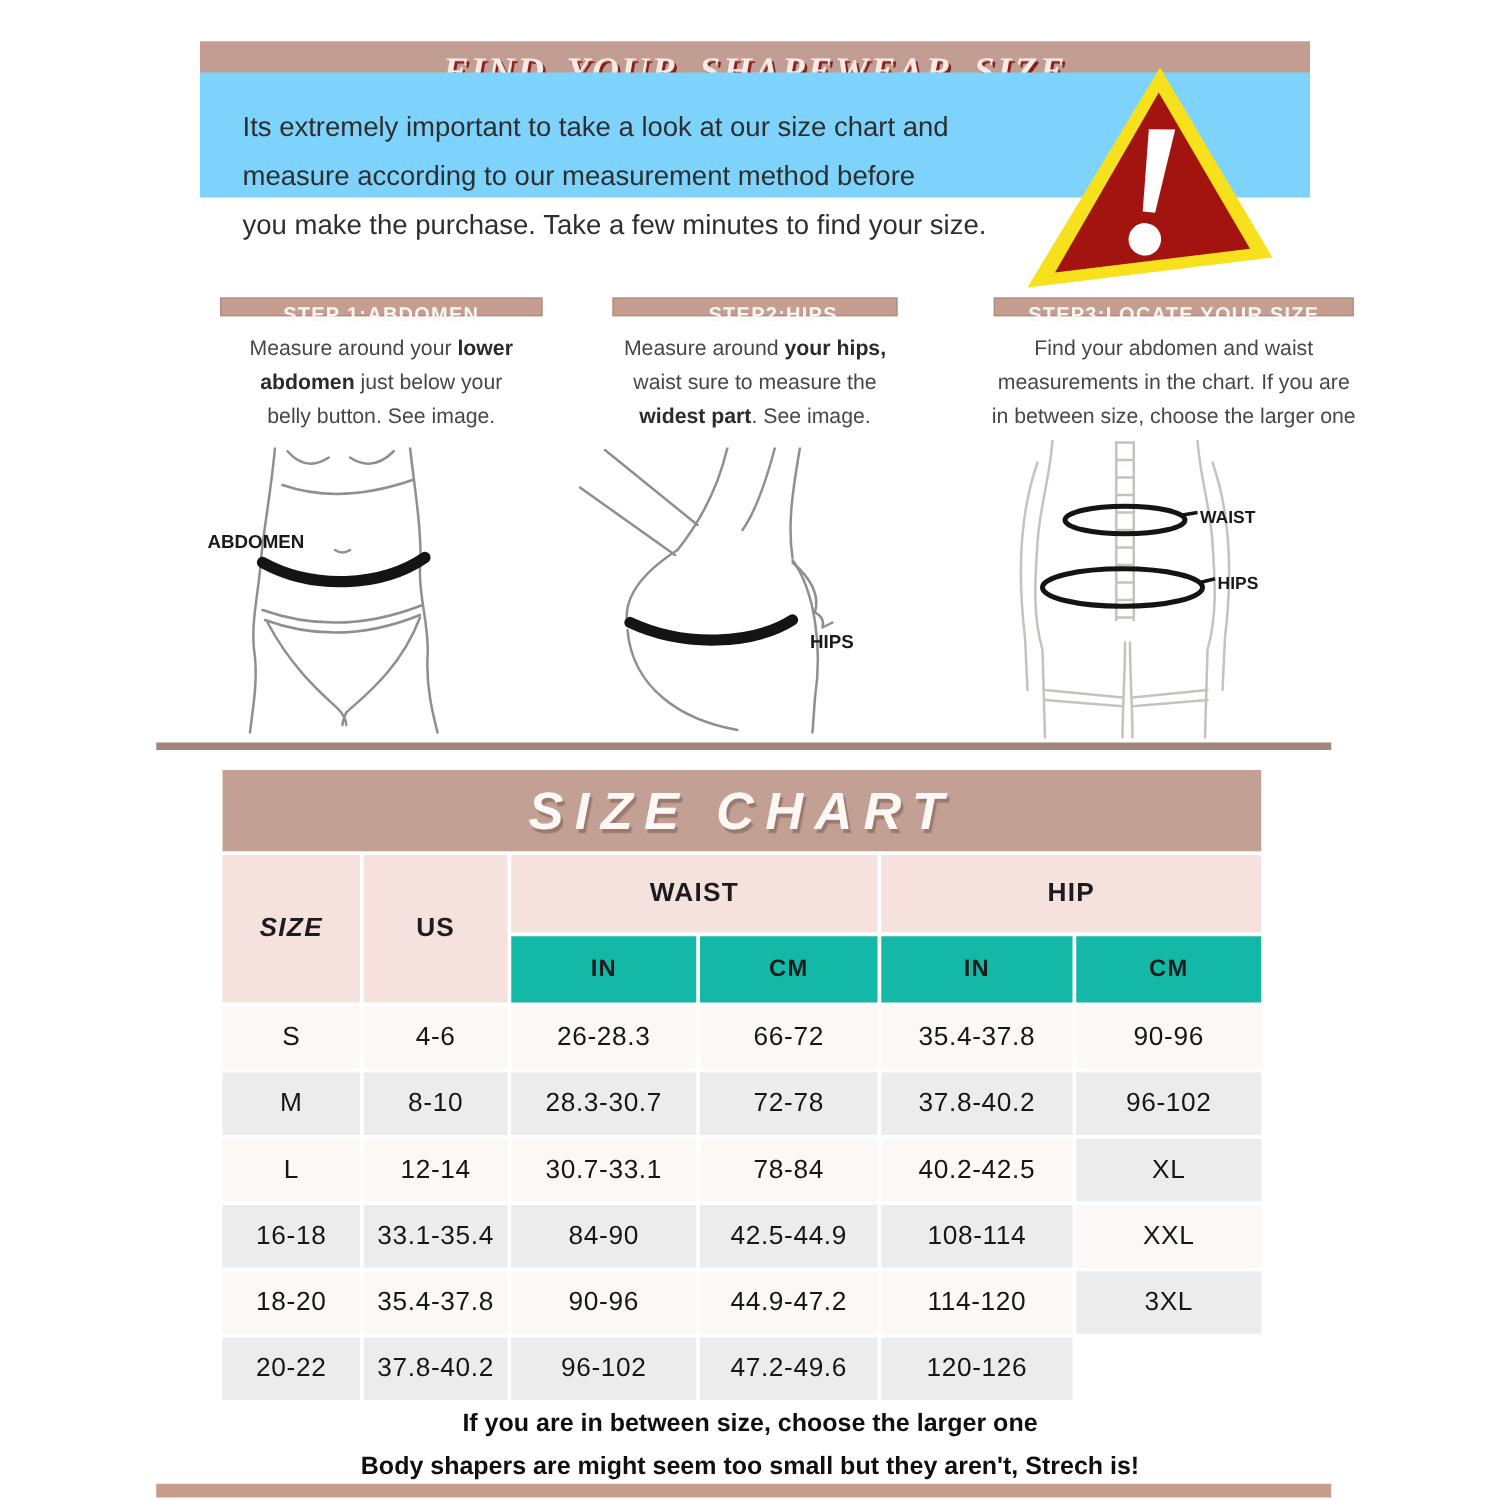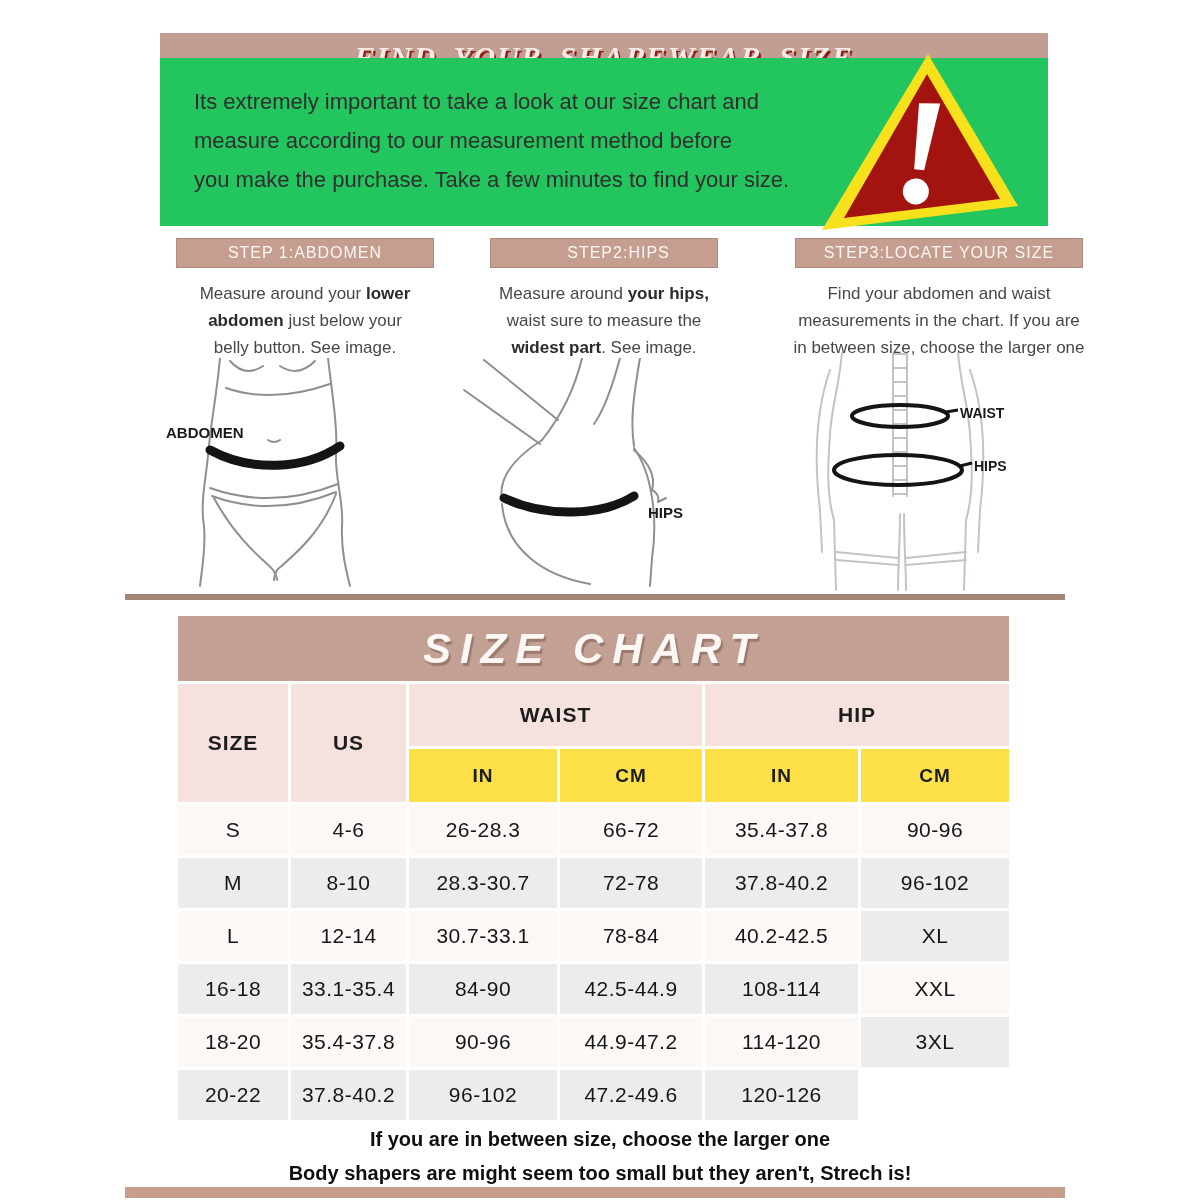--- a/index.html
+++ b/index.html
@@ -7,31 +7,31 @@
         font-family:"Liberation Sans",sans-serif;}
 
   
   .top-bar{position:absolute;left:160px;top:5px;width:888px;height:47px;background:#c19e91;
            display:flex;align-items:center;justify-content:center;margin-top:28px;}
   .top-bar .title{font-family:"Liberation Serif",serif;font-style:italic;font-weight:700;
            font-size:30px;letter-spacing:2px;word-spacing:7px;color:#f7eae6;
            text-shadow:2px 3px 0 #8b2018;}
 
   
-  .notice{position:absolute;left:160px;top:58px;width:888px;height:168px;background:#22c55e;
+  .notice{position:absolute;left:160px;top:58px;width:888px;height:100px;background:#7dd3fc;
           padding:24px 2px 0 34px;box-sizing:border-box;}
   .notice .nline{font-size:22px;line-height:39px;color:#2e2e2e;font-weight:500;}
 
   .warning{position:absolute;left:818px;top:52px;width:205px;height:185px;}
 
   
   .step-col{position:absolute;top:238px;width:292px;text-align:center;}
   .step-col.s1{left:159px;} .step-col.s2{left:458px;} .step-col.s3{left:757px;margin-left:36px;}
-  .step-bar{height:30px;background:#c59e90;border:1px solid #af8b7d;box-sizing:border-box;
-            color:#fdf6f3;font-weight:400;font-size:16px;letter-spacing:1px;line-height:28px;
+  .step-bar{height:15px;background:#c59e90;border:1px solid #af8b7d;box-sizing:border-box;
+            color:#fdf6f3;font-weight:700;font-size:16px;letter-spacing:1px;line-height:28px;
             margin:0 auto;}
   .s1 .step-bar{width:258px;} .s2 .step-bar{width:228px;padding-left:29px;} .s3 .step-bar{width:288px;}
   .step-desc{margin-top:12px;font-size:17px;line-height:27px;color:#474747;}
   .step-desc b{color:#2b2b2b;}
 
   .fig{position:absolute;}
   .fig1{left:160px;top:358px;} .fig2{left:462px;top:358px;} .fig3{left:790px;top:352px;}
   .sketch{stroke:#8f8f8f;stroke-width:2;fill:none;stroke-linecap:round;}
   .sketch-faint{stroke:#c6c2bf;stroke-width:2;fill:none;stroke-linecap:round;}
   .band{stroke:#141414;stroke-width:9;fill:none;stroke-linecap:round;}
@@ -44,22 +44,22 @@
   .sc-bar .sc-title{font-family:Liberation Sans, sans-serif;font-style:italic;font-weight:700;
           font-size:42px;letter-spacing:9px;color:#fdf8f6;text-shadow:2px 3px 1px #9a7labs;
           text-shadow:2px 3px 1px #9a7a6c;}
 
   
   .table{position:absolute;left:178px;top:684px;width:831px;display:grid;
          grid-template-columns:110px 115px 148px 142px 153px 148px;
          grid-template-rows:62px 53px repeat(6,50px);gap:3px;background:#ffffff;}
   .cell{display:flex;align-items:center;justify-content:center;}
   .hcell{background:#f5e1dd;font-weight:700;font-size:21px;color:#1c1c1c;letter-spacing:1px;}
-  .hsub{background:#fde047;font-size:19px;}
-  .h-size{grid-column:1;grid-row:1/3;} .h-us{grid-column:2;grid-row:1/3;}
+  .hsub{background:#14b8a6;font-size:19px;}
+  .h-size{grid-column:1;grid-row:1/3;font-style:italic;} .h-us{grid-column:2;grid-row:1/3;}
   .h-waist{grid-column:3/5;grid-row:1;} .h-hip{grid-column:5/7;grid-row:1;}
   .dcell{font-size:21px;font-weight:500;color:#161616;letter-spacing:0.5px;}
   .row-a{background:#fbf8f6;} .row-b{background:#ececec;}
 
   
   .foot1{position:absolute;left:0;top:1128px;width:100%;text-align:center;
          font-size:20px;font-weight:700;color:#0f0f0f;}
   .foot2{position:absolute;left:0;top:1162px;width:100%;text-align:center;
          font-size:20px;font-weight:700;color:#0f0f0f;}
   .bottom-bar{position:absolute;left:125px;top:1187px;width:940px;height:11px;background:#c79e8c;}

